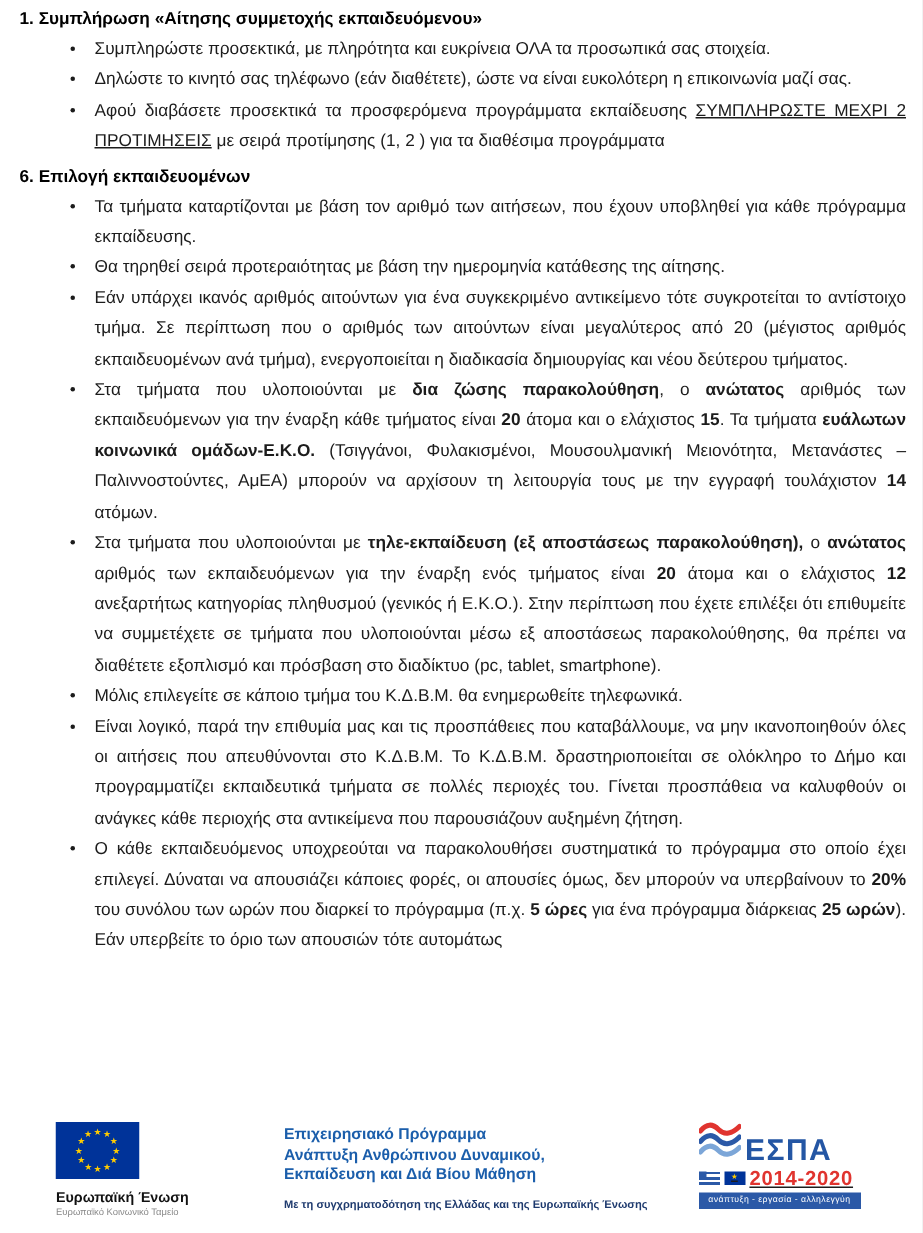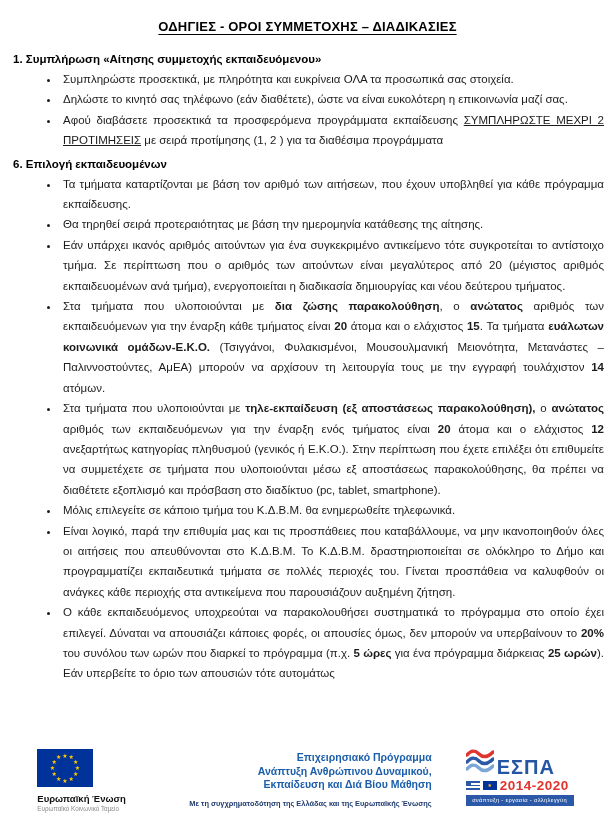--- a/index.html
+++ b/index.html
@@ -28,28 +28,28 @@
 
   .footer {
     position:absolute; left:0; right:0; bottom:10px;
     display:flex; justify-content:center; align-items:flex-start; gap:34px;
   }
   .eu-block { width:118px; }
   .eu-flag { display:inline-block; }
   .eu-line1 { font-weight:bold; font-size:9.5px; color:#111; margin-top:2px; }
   .eu-line2 { font-size:6.3px; color:#8a8a8a; margin-top:1px; }
 
-  .program-block { text-align:right; padding-top:2px; }
+  .program-block { text-align:left; padding-top:2px; }
   .program-line { font-weight:bold; font-size:10.5px; line-height:13.5px; color:#1b5eab; }
   .cofinance { font-weight:bold; font-size:7.4px; color:#1e3a6e; margin-top:7px; }
 
   .espa-block { width:112px; }
   .espa-top { display:flex; align-items:flex-end; gap:3px; }
   .espa-name { font-weight:bold; font-size:20px; color:#2456a4; letter-spacing:1px; line-height:20px; }
-  .espa-mid { display:flex; align-items:center; gap:3px; margin-top:1px; }
+  .espa-mid { display:flex; align-items:center; gap:3px; margin-top:1px;text-decoration:underline; }
   .flag-gr {
     width:14px; height:9px;
     background:repeating-linear-gradient(180deg,#2b59a7 0 1.8px,#ffffff 1.8px 3.6px);
     position:relative;
   }
   .flag-gr::before {
     content:""; position:absolute; left:0; top:0; width:5px; height:5px; background:#2b59a7;
   }
   .flag-eu-mini {
     width:14px; height:9px; background:#039;
@@ -59,21 +59,20 @@
   .espa-bar {
     margin-top:2px; background:#2b59a7; color:#fff; font-size:5.8px;
     text-align:center; padding:2px 0 2.5px 0; letter-spacing:.3px; width:108px;
   }
 </style>
 </head>
 <body>
 
 <div class="page">
 
-  <div class="doc-title">ΟΔΗΓΙΕΣ - ΟΡΟΙ ΣΥΜΜΕΤΟΧΗΣ – ΔΙΑΔΙΚΑΣΙΕΣ</div>
 
   <div class="content">
     <div id="sections">
         <div class="sec-heading">1. Συμπλήρωση «Αίτησης συμμετοχής εκπαιδευόμενου»</div>
         <ul class="bullets">
           <li><span>Συμπληρώστε προσεκτικά, με πληρότητα και ευκρίνεια ΟΛΑ τα προσωπικά σας στοιχεία.</span></li>
           <li><span>Δηλώστε το κινητό σας τηλέφωνο (εάν διαθέτετε), ώστε να είναι ευκολότερη η επικοινωνία μαζί σας.</span></li>
           <li><span>Αφού διαβάσετε προσεκτικά τα προσφερόμενα προγράμματα εκπαίδευσης </span><span class="run-u">ΣΥΜΠΛΗΡΩΣΤΕ ΜΕΧΡΙ 2 ΠΡΟΤΙΜΗΣΕΙΣ</span><span> με σειρά προτίμησης (1, 2 ) για τα διαθέσιμα προγράμματα</span></li>
         </ul>
         <div class="sec-heading">6. Επιλογή εκπαιδευομένων</div>

